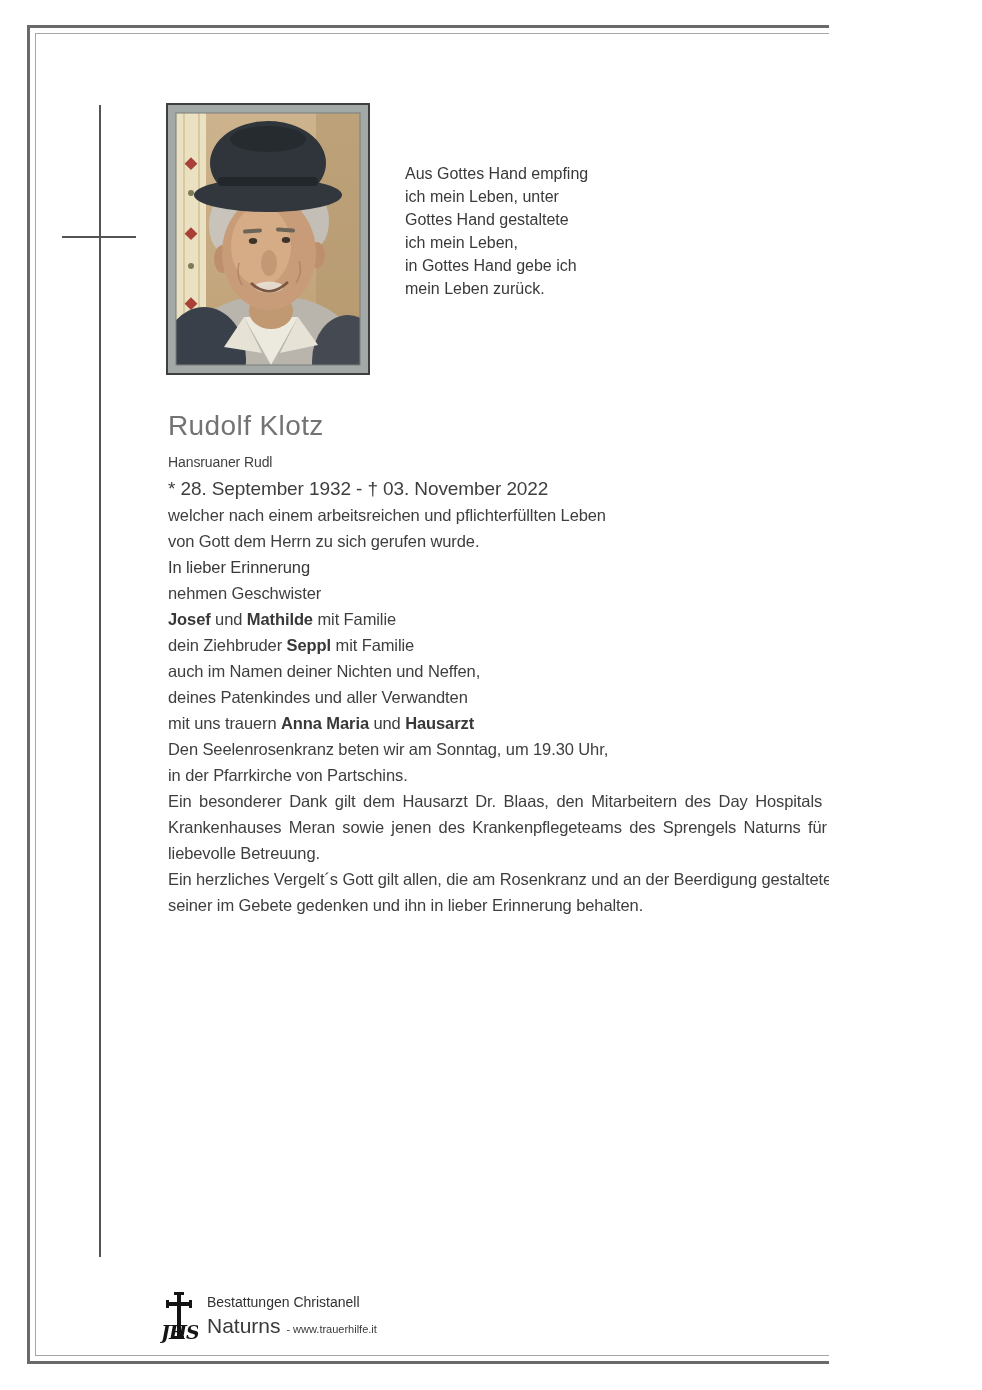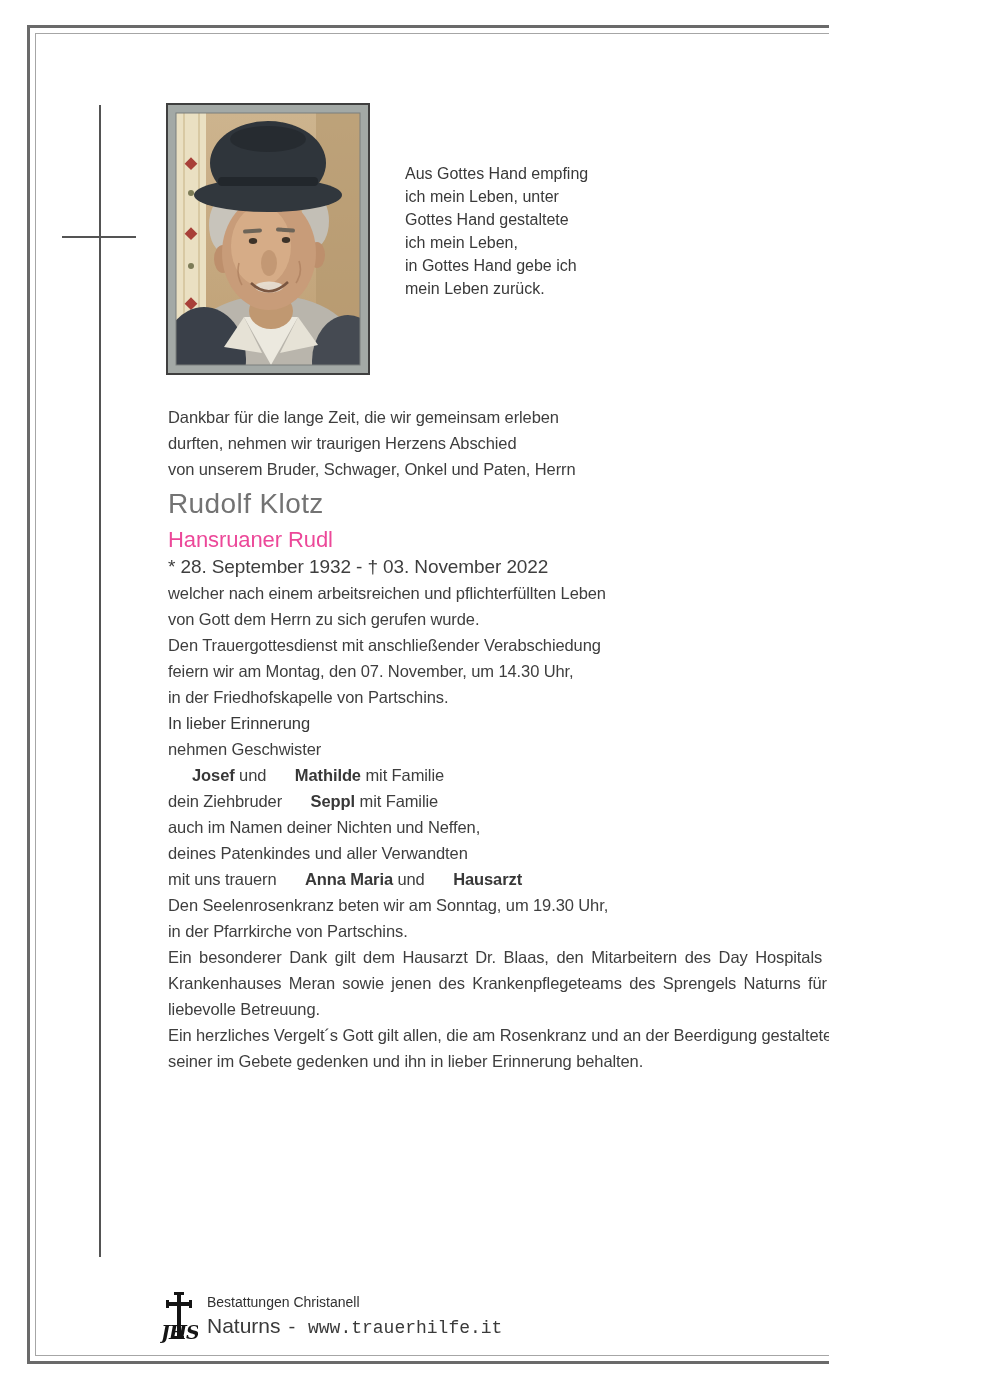--- a/index.html
+++ b/index.html
@@ -16,40 +16,40 @@
   .portrait{position:absolute;left:166px;top:103px;width:204px;height:272px;}
   .portrait svg{display:block;width:100%;height:100%;}
   
   .poem{position:absolute;left:405px;top:162px;width:230px;font-size:16px;line-height:23px;
         white-space:pre-line;color:#393939;}
   
   .main{position:absolute;left:168px;top:404px;width:688px;font-size:16.5px;line-height:26px;letter-spacing:-0.1px;}
   .main p{margin:0;}
   .pre{white-space:pre-line;}
   .name{font-size:28px;line-height:44px;margin-top:18px;font-weight:400;color:#737373;letter-spacing:0.4px;}
-  .nickname{font-size:22px;line-height:28px;margin-top:7px;color:#ec4899;}
+  .nickname{font-size:14px;line-height:28px;margin-top:7px;color:#404040;}
   .dates{font-size:19px;line-height:26px;margin-top:6px;}
   .p-called{margin-top:22px;}
   .p-service{margin-top:16px;}
   .p-place{margin-top:14px;}
   .p-remember{margin-top:16px;font-weight:400;color:#383838;}
   .p-geschwister{margin-top:16px;}
   .p-zieh{margin-top:8px;}
   .p-nichten{margin-top:8px;}
   .p-trauern{margin-top:8px;}
   .p-rosary{margin-top:12px;}
   .p-thanks{margin-top:16px;text-align:justify;}
   .p-vergelt{margin-top:8px;}
-  .bld{font-weight:700;color:#383838;margin-left:24px;}
+  .bld{font-weight:700;color:#383838;}
   
   .footer{position:absolute;left:160px;top:1290px;display:flex;align-items:flex-start;gap:9px;}
   .f-logo svg{display:block;}
   .f-line1{font-size:14px;line-height:24px;color:#313131;}
   .f-line2{font-size:21px;line-height:23px;color:#3a3a3a;}
-  .f-url{font-size:18px;color:#3a3a3a;font-family:Liberation Mono, monospace;}
+  .f-url{font-size:11px;color:#3a3a3a;}
 </style>
 </head>
 <body>
 
 <div class="page">
 
   <svg class="bg" viewBox="0 0 917 1321" preserveAspectRatio="none" aria-hidden="true">
     <defs>
       <linearGradient id="sky" x1="0" y1="0" x2="0" y2="1">
         <stop offset="0" stop-color="#b7cce5"></stop>
@@ -226,31 +226,25 @@
   </div>
 
   <div class="poem">Aus Gottes Hand empfing
 ich mein Leben, unter
 Gottes Hand gestaltete
 ich mein Leben,
 in Gottes Hand gebe ich
 mein Leben zurück.</div>
 
   <div class="main">
-    <p class="pre">Dankbar für die lange Zeit, die wir gemeinsam erleben
-durften, nehmen wir traurigen Herzens Abschied
-von unserem Bruder, Schwager, Onkel und Paten, Herrn</p>
     <p class="name">Rudolf Klotz</p>
     <p class="nickname">Hansruaner Rudl</p>
     <p class="dates">* 28. September 1932  -  † 03. November 2022</p>
     <p class="pre p-called">welcher nach einem arbeitsreichen und pflichterfüllten Leben
 von Gott dem Herrn zu sich gerufen wurde.</p>
-    <p class="pre p-service">Den Trauergottesdienst mit anschließender Verabschiedung
-feiern wir am Montag, den 07. November, um 14.30 Uhr,
-in der Friedhofskapelle von Partschins.</p>
     <p class="p-remember">In lieber Erinnerung</p>
     <p class="p-geschwister"><span>nehmen Geschwister</span><br><span class="bld">Josef</span><span> und </span><span class="bld">Mathilde</span><span> mit Familie</span></p>
     <p class="p-zieh"><span>dein Ziehbruder </span><span class="bld">Seppl</span><span> mit Familie</span></p>
     <p class="pre p-nichten">auch im Namen deiner Nichten und Neffen,
 deines Patenkindes und aller Verwandten</p>
     <p class="p-trauern"><span>mit uns trauern </span><span class="bld">Anna Maria</span><span> und </span><span class="bld">Hausarzt</span></p>
     <p class="pre p-rosary">Den Seelenrosenkranz beten wir am Sonntag, um 19.30 Uhr,
 in der Pfarrkirche von Partschins.</p>
     <p class="p-thanks">Ein besonderer Dank gilt dem Hausarzt Dr. Blaas, den Mitarbeitern des Day Hospitals des Krankenhauses Meran sowie jenen des Krankenpflegeteams des Sprengels Naturns für die liebevolle Betreuung.</p>
     <p class="p-vergelt">Ein herzliches Vergelt´s Gott gilt allen, die am Rosenkranz und an der Beerdigung gestaltete, seiner im Gebete gedenken und ihn in lieber Erinnerung behalten.</p>

